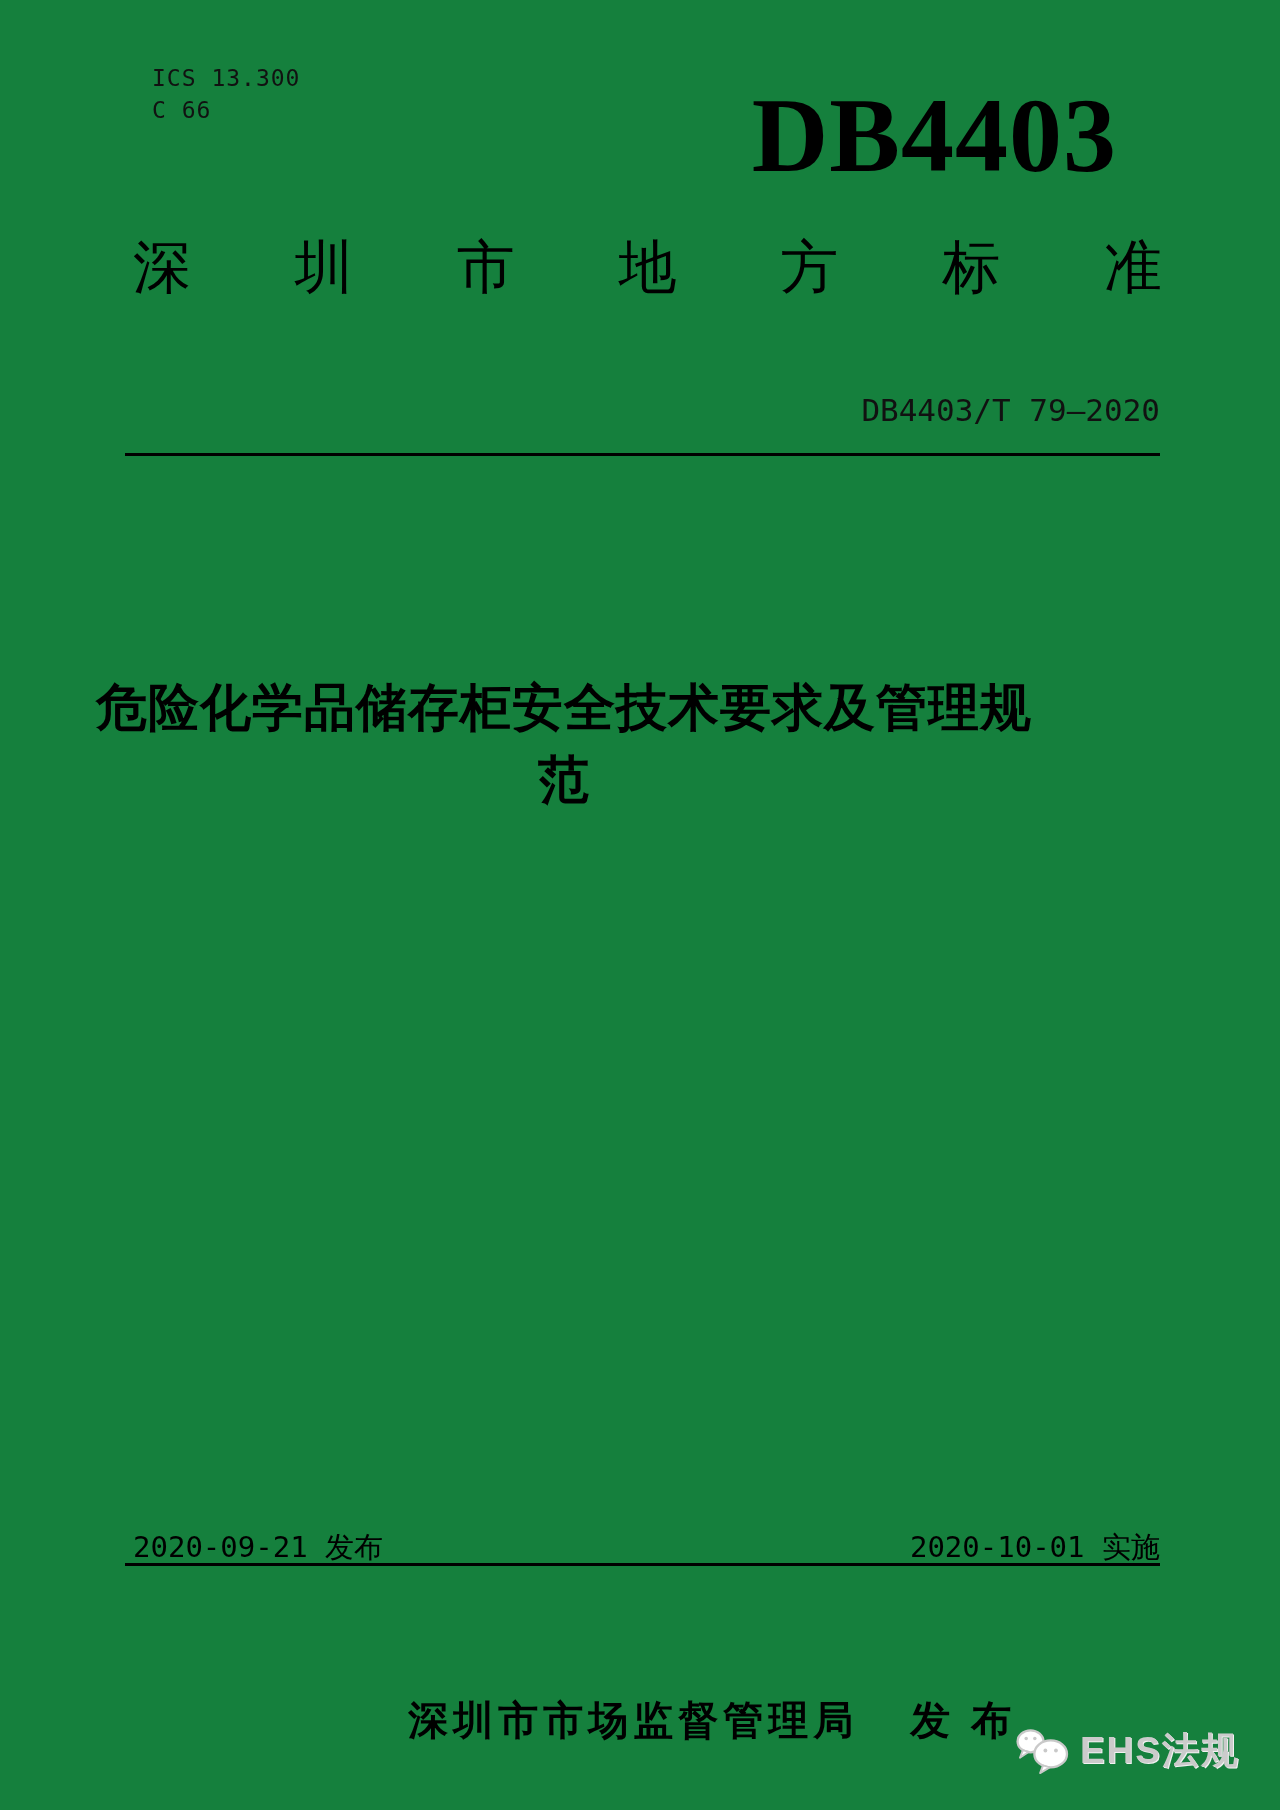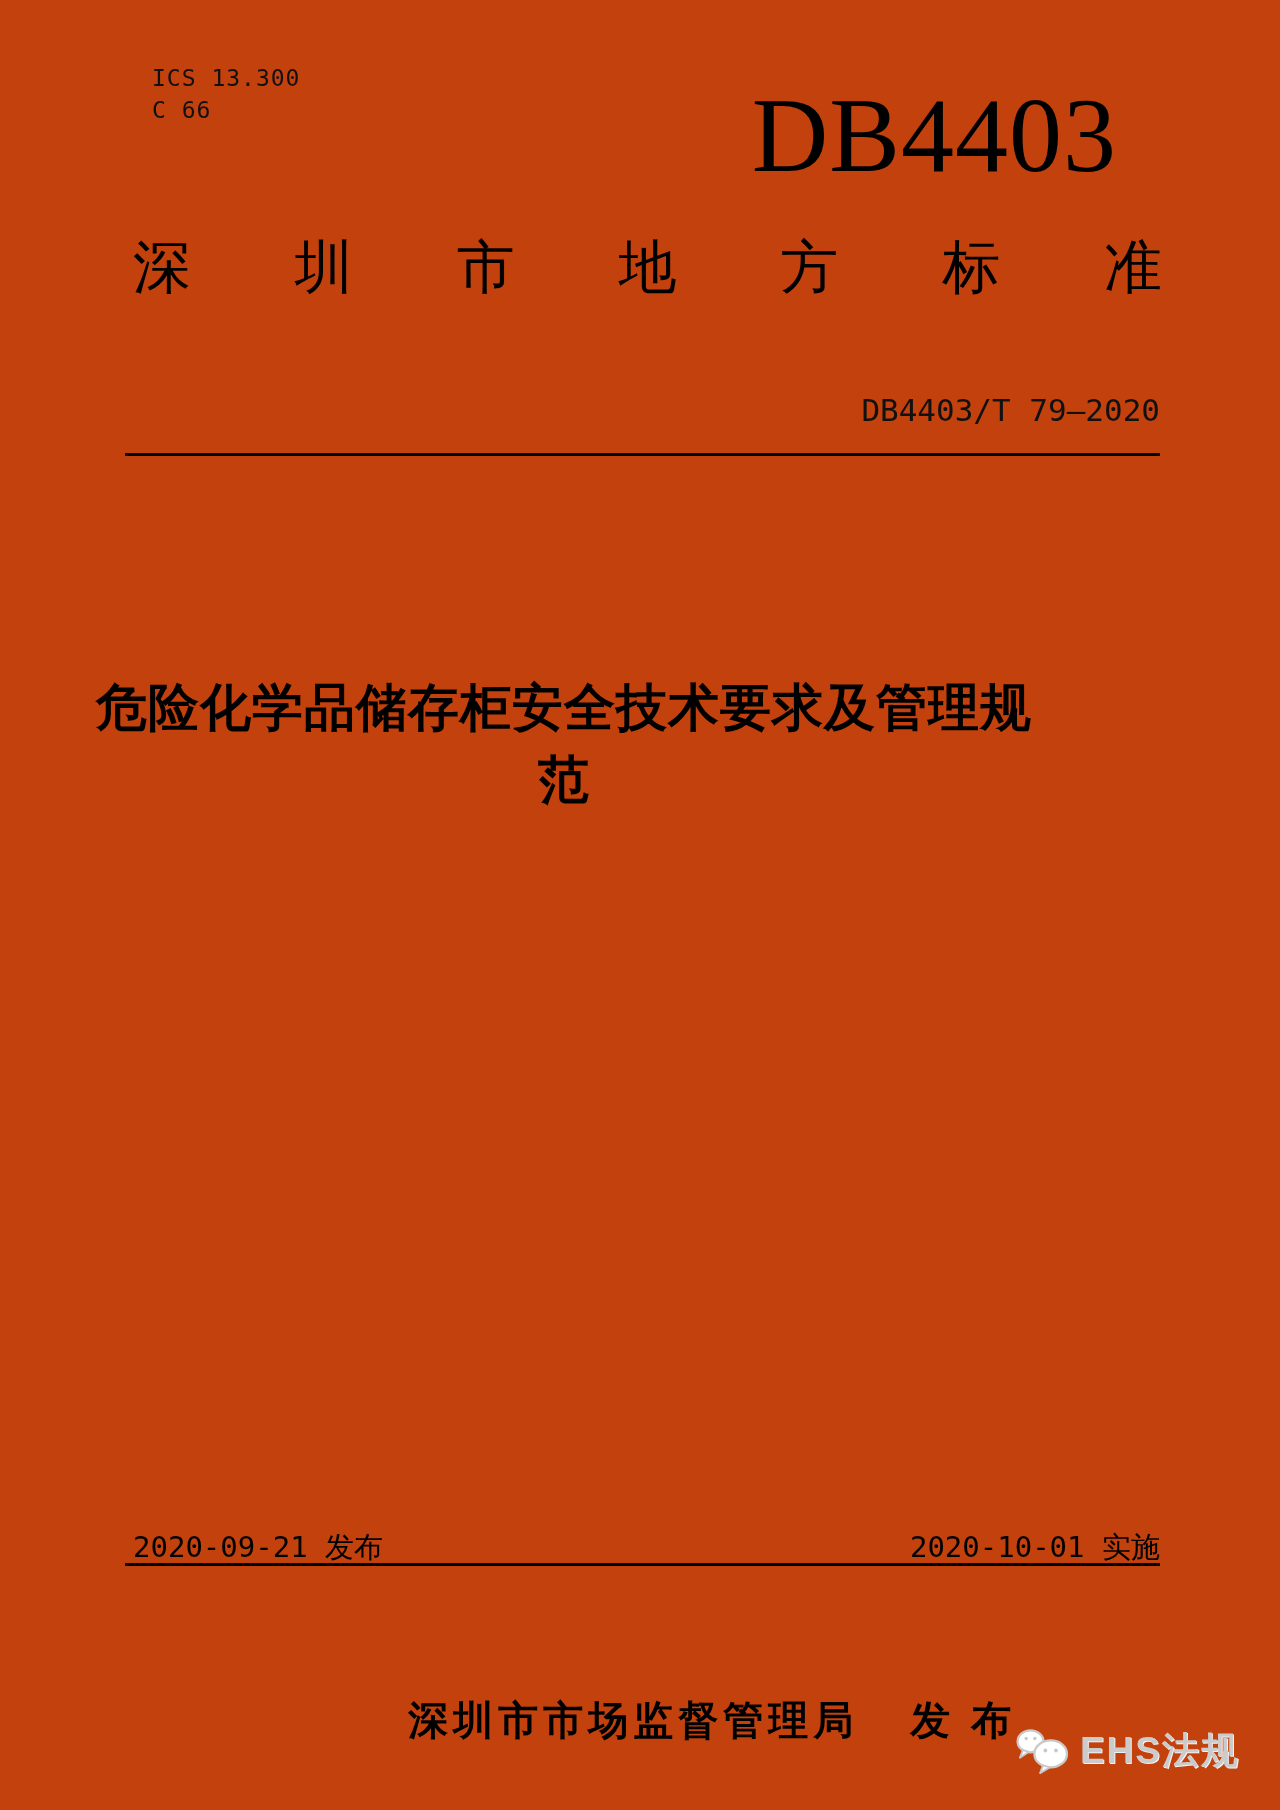--- a/index.html
+++ b/index.html
@@ -4,21 +4,21 @@
 <style>
   html, body {
     margin: 0;
     padding: 0;
     background: #ffffff;
   }
   .page {
     position: relative;
     width: 1280px;
     height: 1810px;
-    background: #c2410c;
+    background: #15803d;
     overflow: hidden;
     font-family: "Liberation Sans", sans-serif;
     color: #000;
   }
 
   
   .ics-block {
     position: absolute;
     left: 152px;
     top: 62px;
@@ -28,21 +28,21 @@
     letter-spacing: 1px;
     color: #111;
   }
 
   
   .db-logo {
     position: absolute;
     top: 78px;
     right: 163px;
     font-family: "Liberation Serif", serif;
-    font-weight: normal;
+    font-weight: bold;
     font-size: 106px;
     line-height: 1.1;
     letter-spacing: 1px;
     color: #000;
   }
 
   
   .std-name {
     position: absolute;
     left: 133px;

